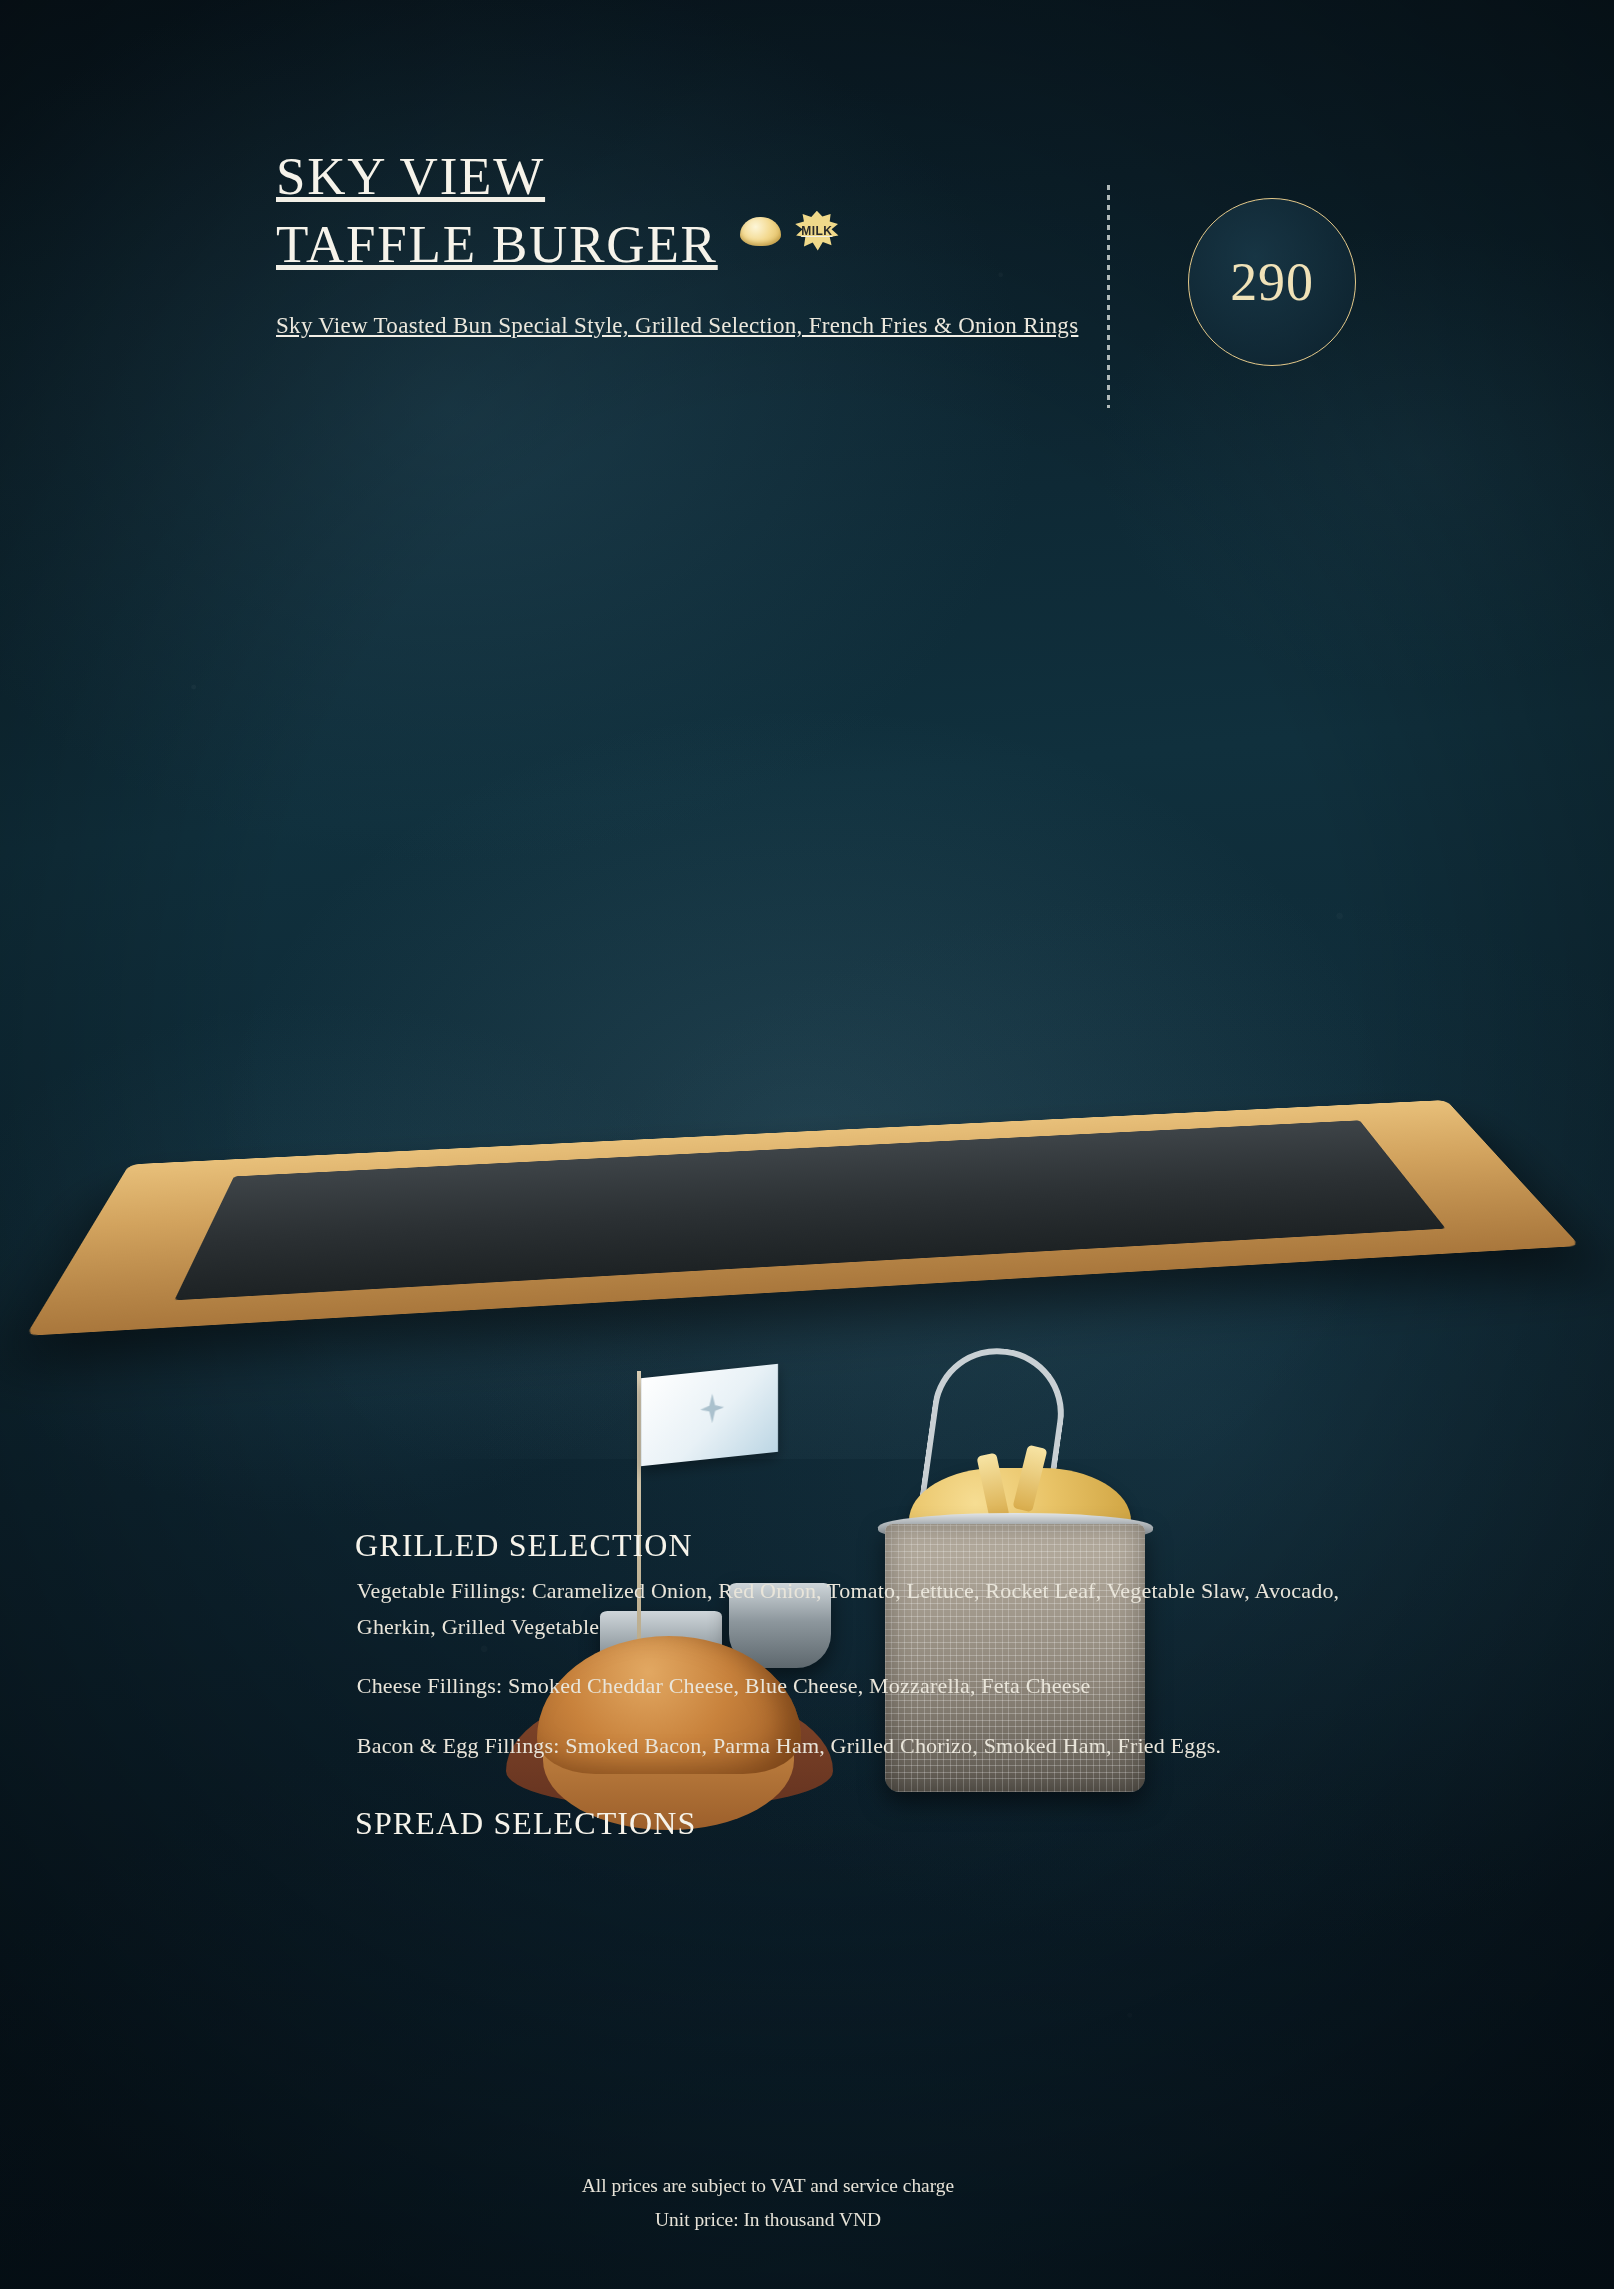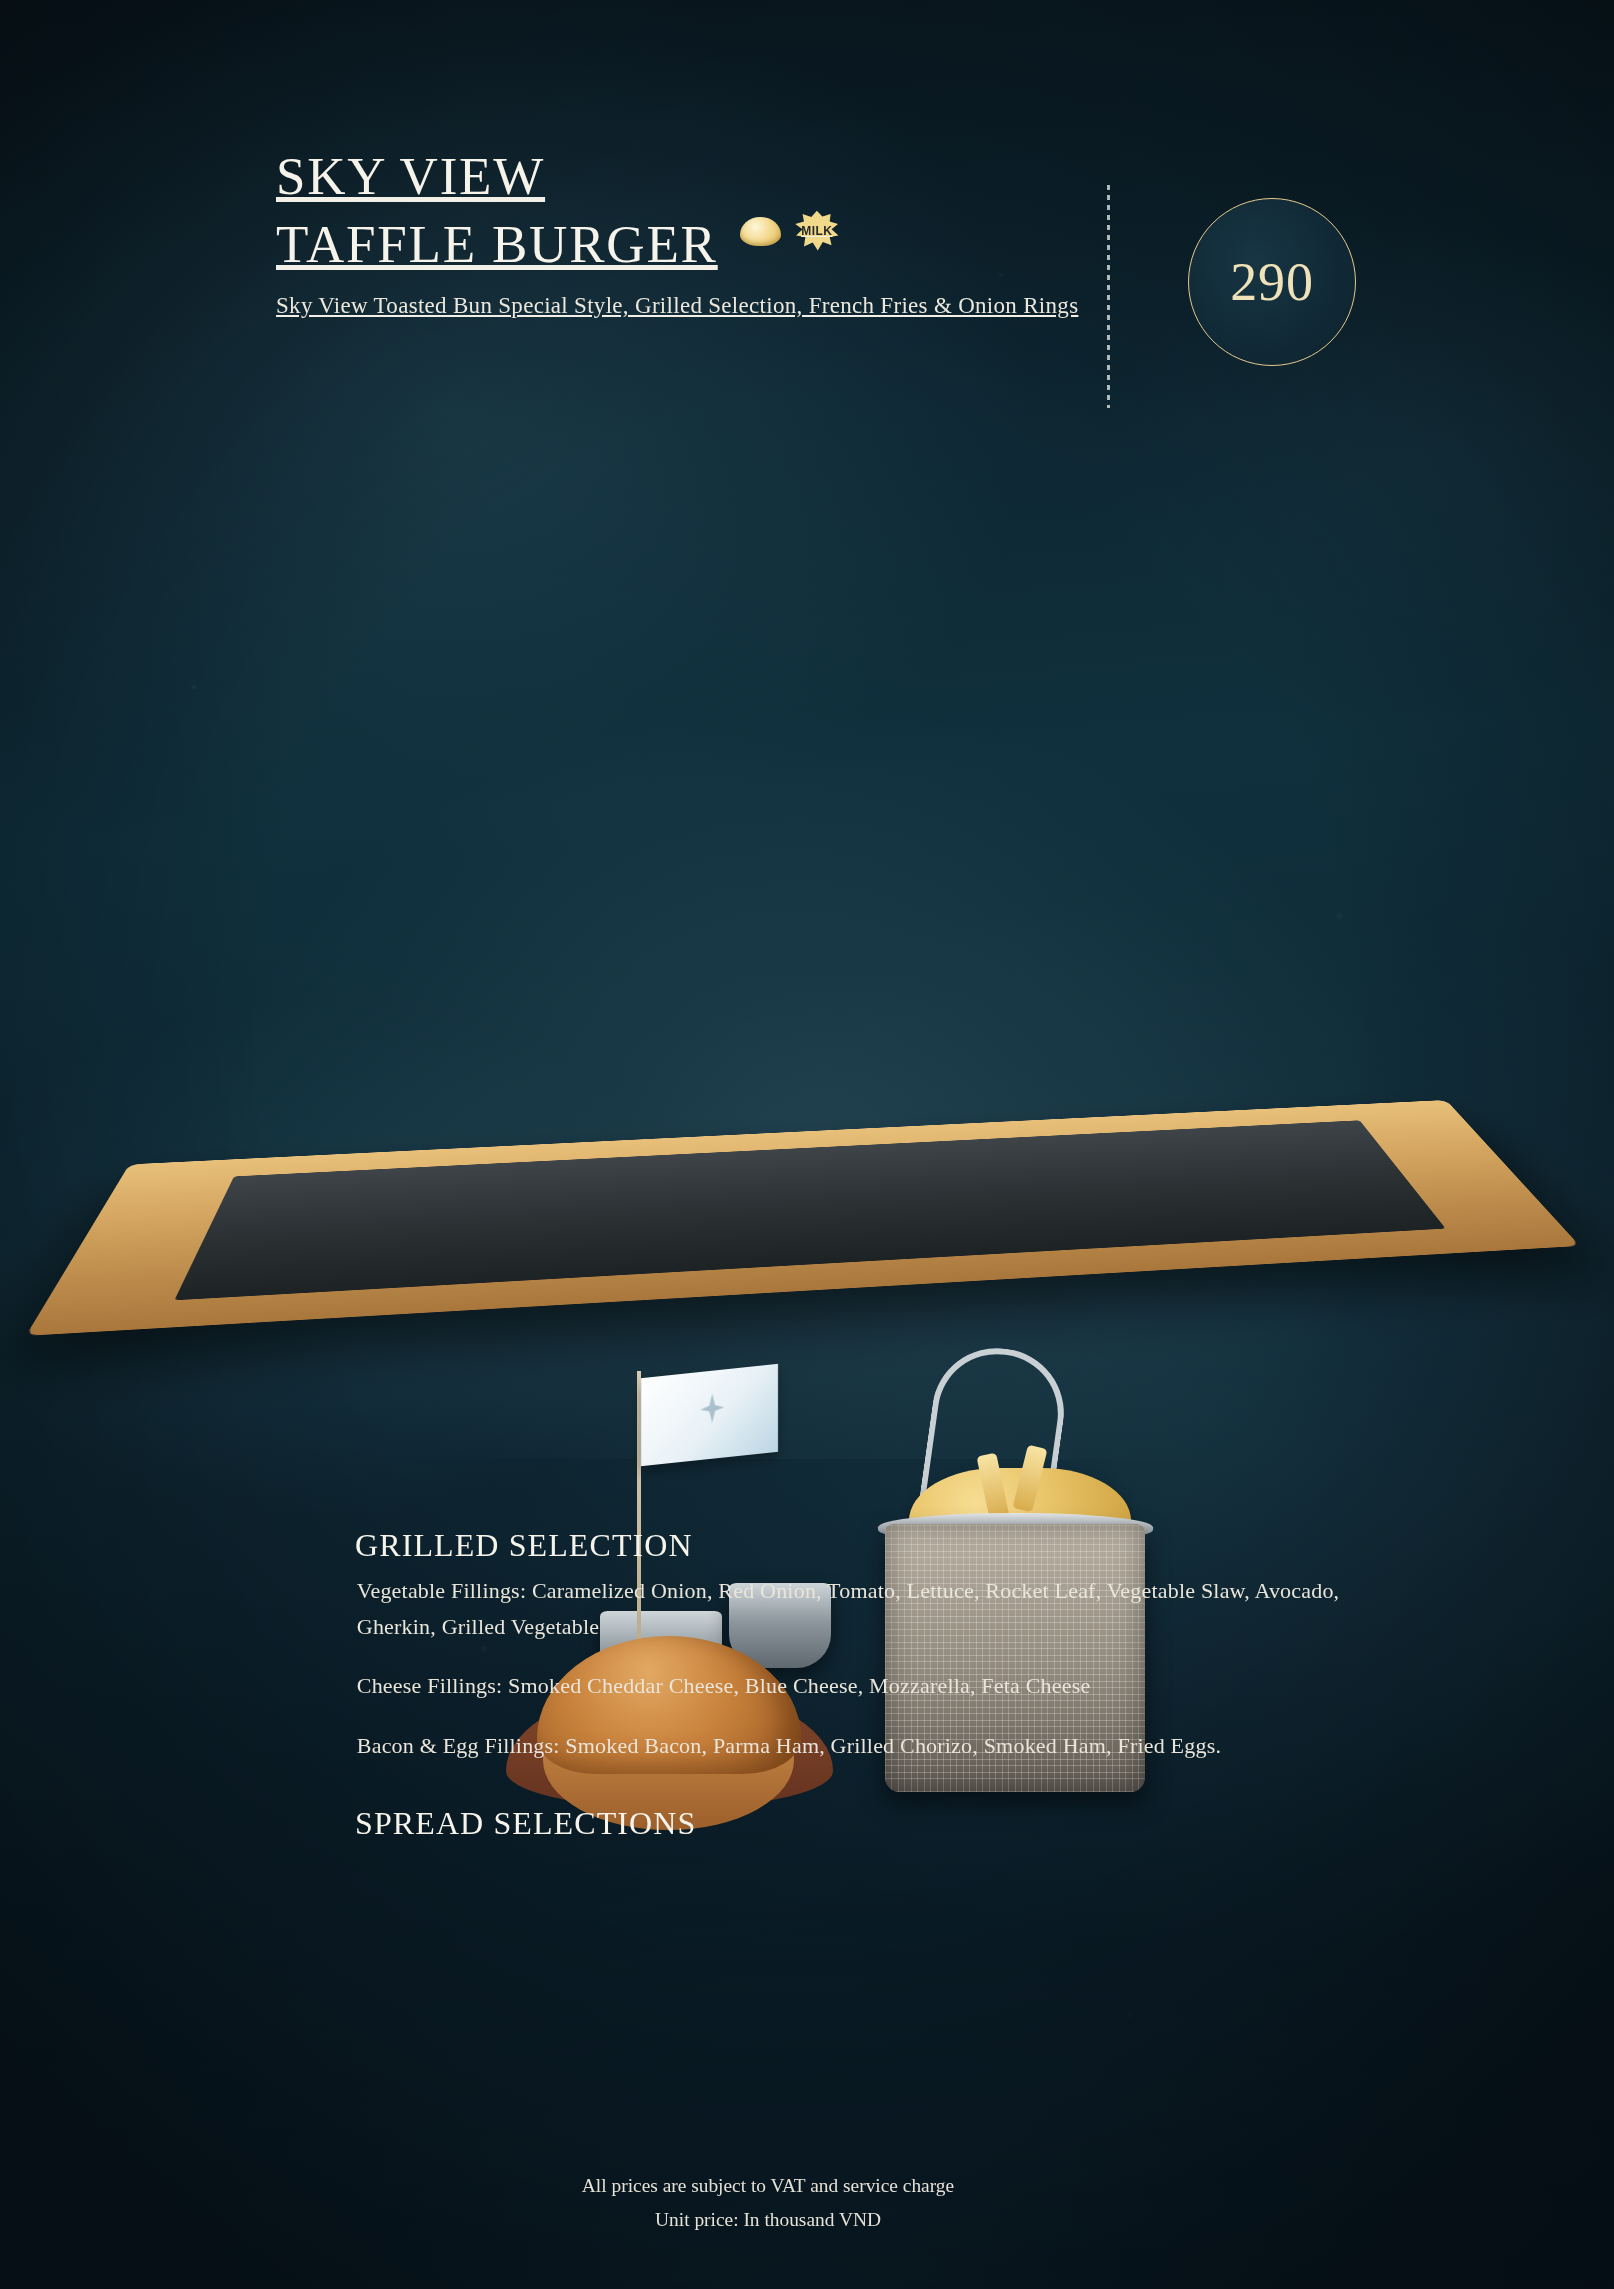--- a/index.html
+++ b/index.html
@@ -86,21 +86,21 @@
   .icon-milk .label {
     position: relative;
     font-family: "Liberation Sans", sans-serif;
     font-size: 12px;
     font-weight: bold;
     color: #2a2a2a;
     letter-spacing: 0.5px;
   }
 
   .subtitle {
-    margin-top: 8px;
+    margin-top: 28px;
     font-size: 23px;
     line-height: 1.62;
     color: #ece8dd;
     letter-spacing: 0.3px;
   }
 
   
   .divider {
     position: absolute;
     left: 1107px;

